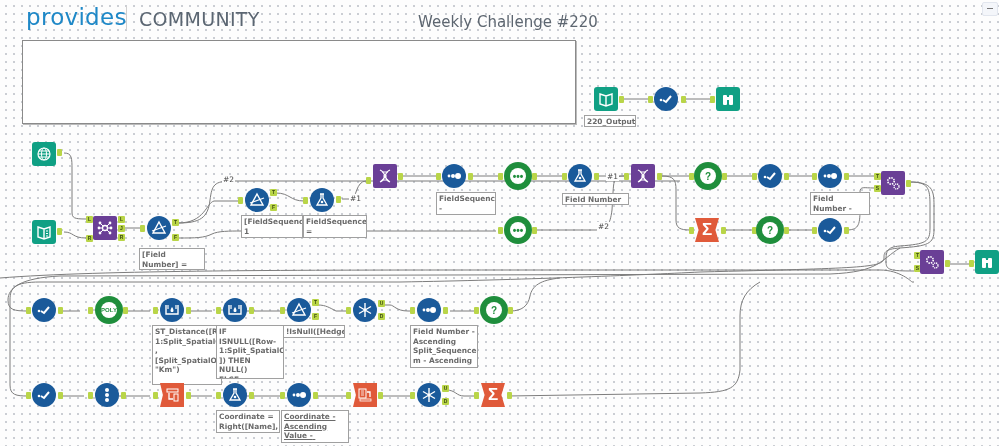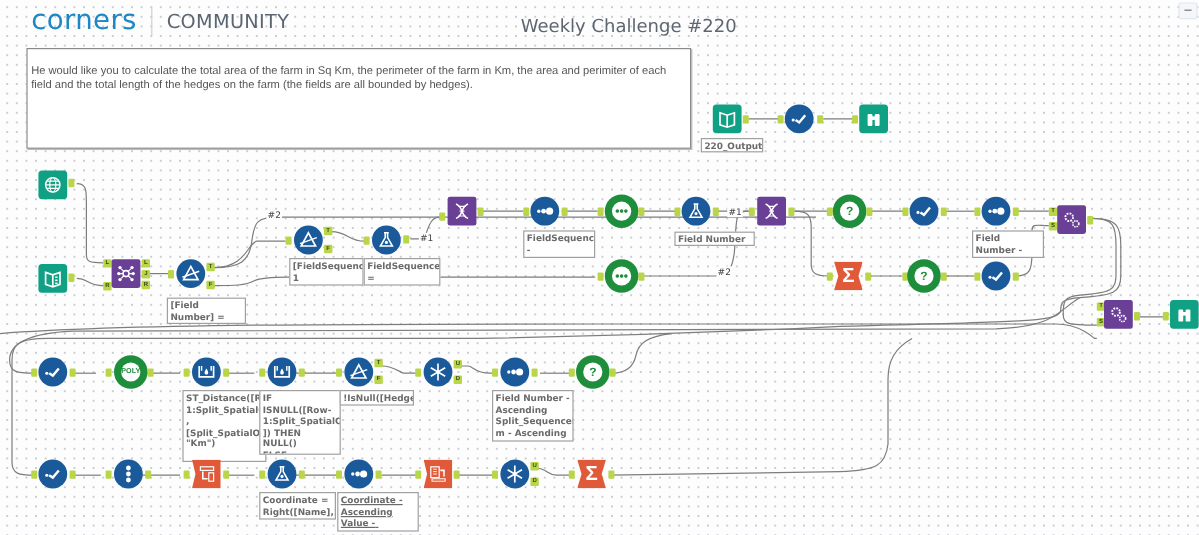--- a/index.html
+++ b/index.html
@@ -7,22 +7,22 @@
     width:999px; height:446px; overflow:hidden; position:relative;
     background-color:#fdfdfd;
     background-image: radial-gradient(circle, #c9ccd2 0.7px, transparent 0.9px);
     background-size: 8px 8px;
     background-position: 2px 2px;
     font-family: "Liberation Sans", sans-serif;
   }
   #wires { position:absolute; left:0; top:0; width:999px; height:446px; pointer-events:none; }
   .logo { position:absolute; left:26px; top:4px; font-family:"DejaVu Sans", sans-serif; font-size:23px; color:#1e88c7; letter-spacing:0.3px; }
   .logo-sep { position:absolute; left:126px; top:6px; width:1px; height:24px; background:#d0d0d0; }
-  .community { position:absolute; left:139px; top:8px; font-family:"DejaVu Sans", sans-serif; font-size:16px; color:#5b6672; letter-spacing:0.3px; }
-  .title { position:absolute; left:418px; top:13px; font-family:"DejaVu Sans", sans-serif; font-size:15px; color:#5d6670;margin-left:16px; }
+  .community { position:absolute; left:139px; top:8px; font-family:"DejaVu Sans", sans-serif; font-size:19px; color:#5b6672; letter-spacing:0.3px; }
+  .title { position:absolute; left:418px; top:13px; font-family:"DejaVu Sans", sans-serif; font-size:15px; color:#5d6670; }
   .collapse-btn { position:absolute; left:982px; top:2px; width:14px; height:12px; background:#f4f6fa; border:1px solid #e2e6ee; border-radius:2px; }
   .collapse-btn span { position:absolute; left:4px; top:5px; width:6px; height:1px; background:#777; }
   .comment { position:absolute; left:22px; top:40px; width:554px; height:84px; border:1px solid #8a8a8a; background:#fff; font-size:9.3px; color:#555; line-height:11px; padding:2px 3px; box-sizing:border-box; box-shadow:1px 1px 0 #bbb; }
   .comment p { margin:0; }
   .comment p.gap { margin-top:11px; }
 
   .tool { position:absolute; width:24px; height:24px; box-sizing:border-box; display:flex; align-items:center; justify-content:center; }
   .t-teal { background:#10a084; border-radius:3px; }
   .t-blue { background:#1a5a9a; border-radius:50%; }
   .t-purple { background:#6a3f96; border-radius:2px; }
@@ -97,30 +97,29 @@
     <path d="M116 396 L150 396"></path>
     <path d="M186 396 L212 396"></path>
     <path d="M246 396 L282 396"></path>
     <path d="M318 396 L348 396"></path>
     <path d="M382 396 L410 396"></path>
     <path d="M446 390 C456 390 456 396 464 396 L476 396"></path>
     <path d="M508 396 L700 393 C730 392 738 388 740 370 L740 316 C740 300 746 290 760 282"></path>
   </g>
 </svg>
 
-<div class="logo">corners</div>
+<div class="logo">provides</div>
 <div class="logo-sep"></div>
 <div class="community">COMMUNITY</div>
 <div class="title">Weekly Challenge #220</div>
 <div class="collapse-btn">
     <span></span>
   </div>
 
 <div class="comment">
-  <p class="gap">He would like you to calculate the total area of the farm in Sq Km, the perimeter of the farm in Km, the area and perimiter of each field and the total length of the hedges on the farm (the fields are all bounded by hedges).</p>
 </div>
 
 <div class="tool t-teal" style="left:594px;top:87px;">
   <svg class="ico" viewBox="0 0 16 16">
       <path d="M2 3 L8 5 L14 3 L14 13 L8 15 L2 13 Z M8 5 L8 15" fill="none" stroke="#fff" stroke-width="1.4"></path>
     </svg>
 </div>
 <div class="anchor" style="left:619px;top:96px;"></div>
 <div class="annot" style="left:584px;top:115px;width:52px;height:12px;">220_Output.yxdb</div>
 <div class="anchor" style="left:648px;top:96px;"></div>

